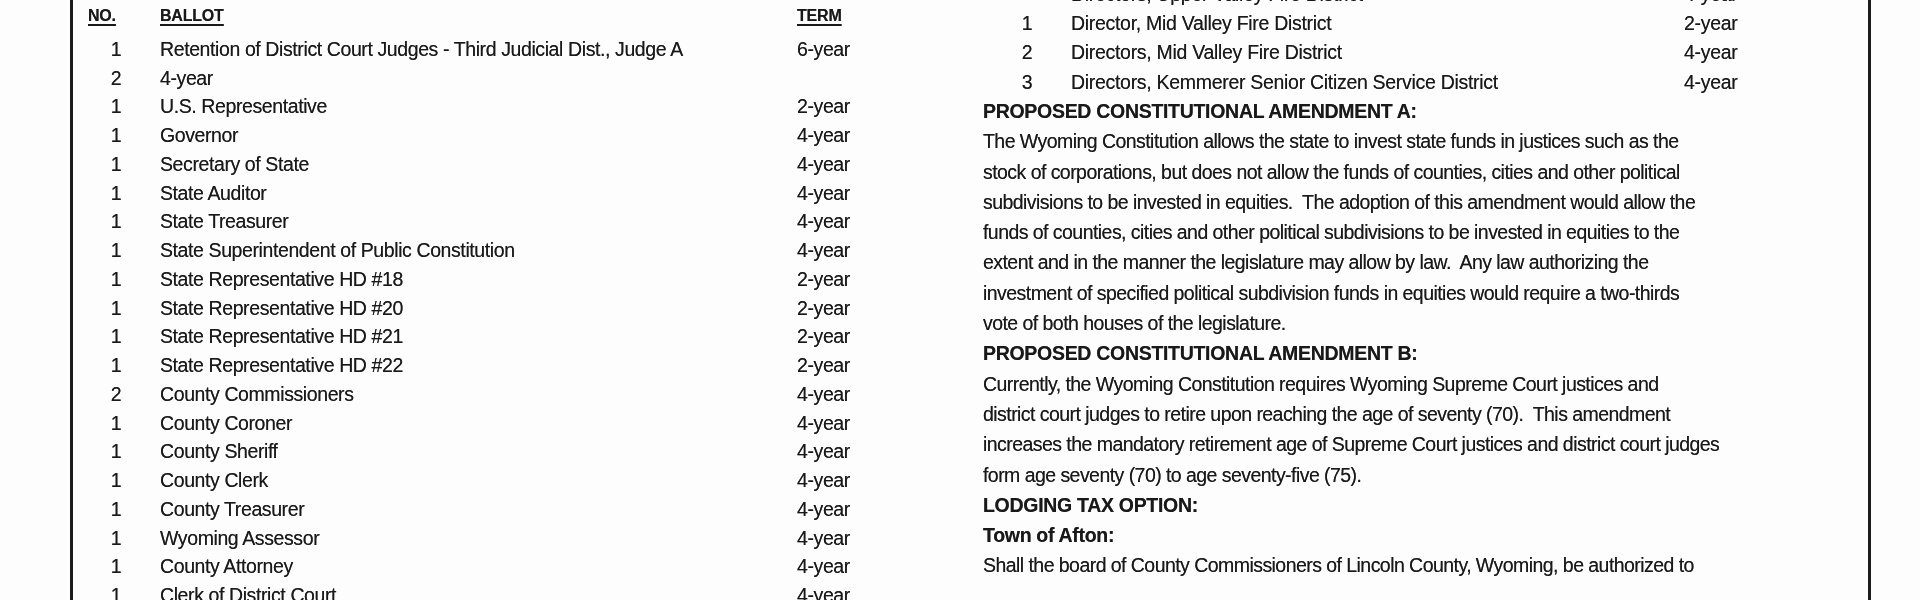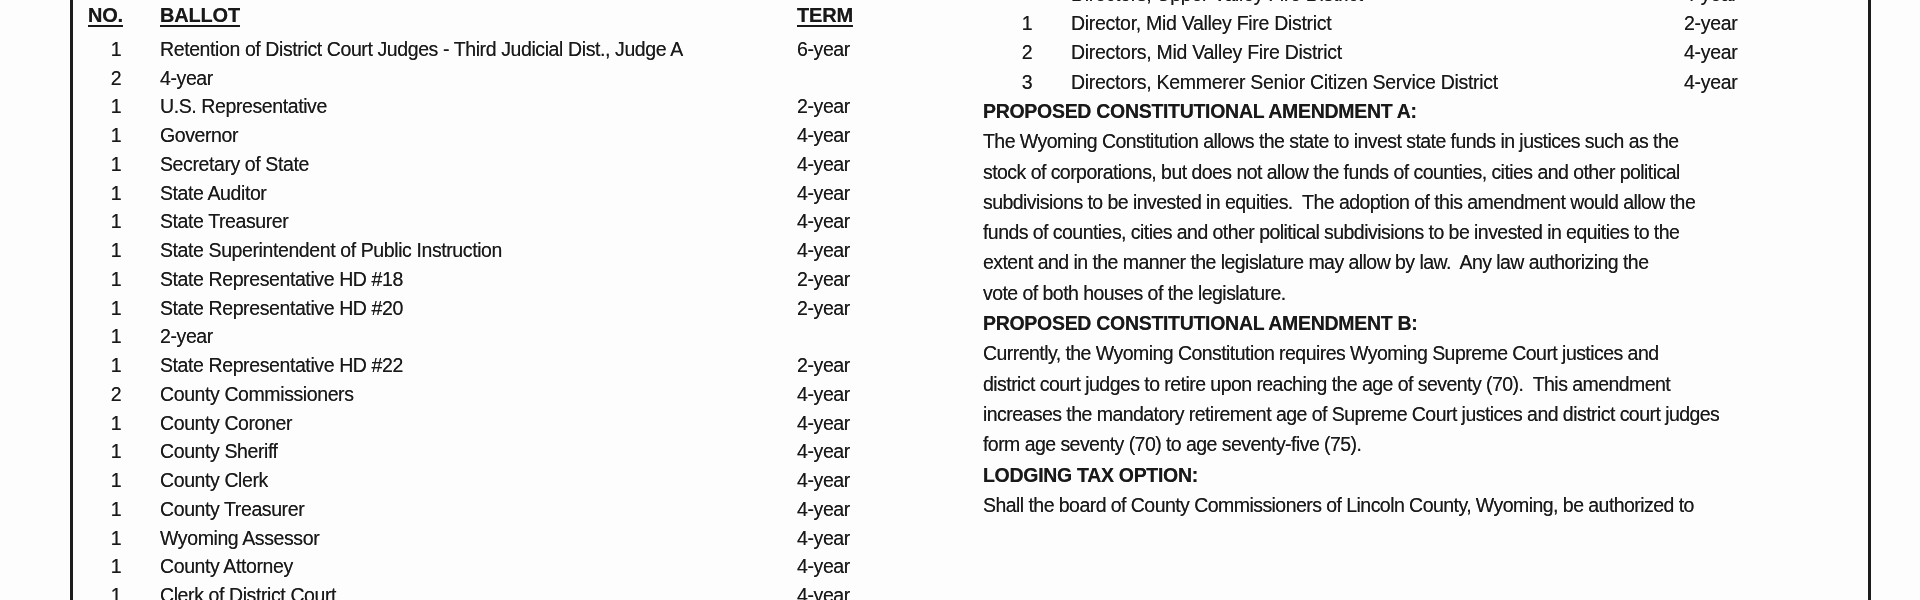--- a/index.html
+++ b/index.html
@@ -31,21 +31,21 @@
     left: 72px;
     top: 2px;
     width: 800px;
   }
   .t-head {
     display: grid;
     grid-template-columns: 88px 637px auto;
     height: 27px;
     align-items: center;
     font-weight: bold;
-    font-size: 20px;
+    font-size: 16px;
     letter-spacing: -0.2px;
   }
   .t-head span {
     text-decoration: underline;
     text-decoration-thickness: 2px;
     text-underline-offset: 3px;
   }
   .h-no { padding-left: 16px; }
   .t-body { margin-top: 6px; }
   .t-row {
@@ -145,38 +145,39 @@
         </div>
 
         <div class="t-row">
           <span class="c-no">1</span>
           <span class="c-title">State Treasurer</span>
           <span class="c-term">4-year</span>
         </div>
 
         <div class="t-row">
           <span class="c-no">1</span>
-          <span class="c-title">State Superintendent of Public Instruction</span>
+          <span class="c-title">State Superintendent of Public Constitution</span>
           <span class="c-term">4-year</span>
         </div>
 
         <div class="t-row">
           <span class="c-no">1</span>
           <span class="c-title">State Representative HD #18</span>
           <span class="c-term">2-year</span>
         </div>
 
         <div class="t-row">
           <span class="c-no">1</span>
           <span class="c-title">State Representative HD #20</span>
           <span class="c-term">2-year</span>
         </div>
 
         <div class="t-row">
           <span class="c-no">1</span>
+          <span class="c-title">State Representative HD #21</span>
           <span class="c-term">2-year</span>
         </div>
 
         <div class="t-row">
           <span class="c-no">1</span>
           <span class="c-title">State Representative HD #22</span>
           <span class="c-term">2-year</span>
         </div>
 
         <div class="t-row">
@@ -265,34 +266,36 @@
         <div class="p-line">The Wyoming Constitution allows the state to invest state funds in justices such as the</div>
 
         <div class="p-line">stock of corporations, but does not allow the funds of counties, cities and other political</div>
 
         <div class="p-line">subdivisions to be invested in equities.  The adoption of this amendment would allow the</div>
 
         <div class="p-line">funds of counties, cities and other political subdivisions to be invested in equities to the</div>
 
         <div class="p-line">extent and in the manner the legislature may allow by law.  Any law authorizing the</div>
 
+        <div class="p-line">investment of specified political subdivision funds in equities would require a two-thirds</div>
 
         <div class="p-line">vote of both houses of the legislature.</div>
       </div>
 
     <div class="heading">PROPOSED CONSTITUTIONAL AMENDMENT B:</div>
     <div>
 
         <div class="p-line">Currently, the Wyoming Constitution requires Wyoming Supreme Court justices and</div>
 
         <div class="p-line">district court judges to retire upon reaching the age of seventy (70).  This amendment</div>
 
         <div class="p-line">increases the mandatory retirement age of Supreme Court justices and district court judges</div>
 
         <div class="p-line">form age seventy (70) to age seventy-five (75).</div>
       </div>
 
     <div class="heading">LODGING TAX OPTION:</div>
+    <div class="heading">Town of Afton:</div>
     <div class="p-line">Shall the board of County Commissioners of Lincoln County, Wyoming, be authorized to</div>
 
   </section>
 
 </div>
 
 </body></html>

